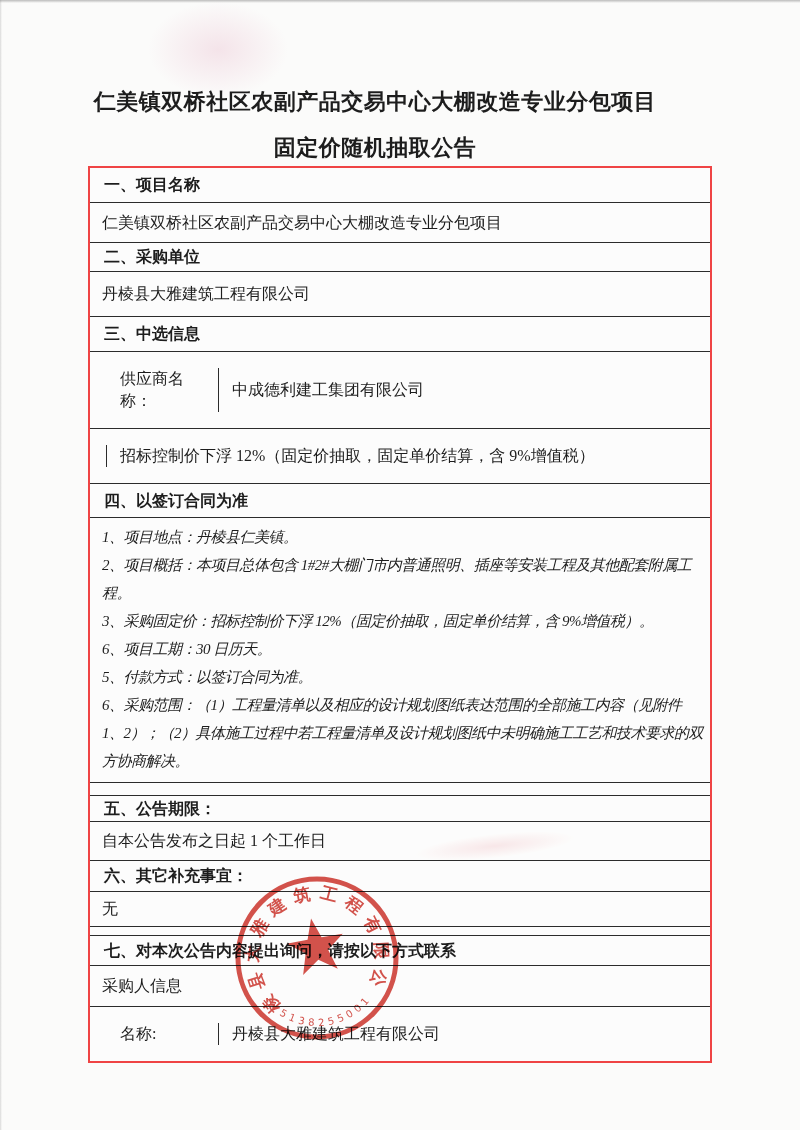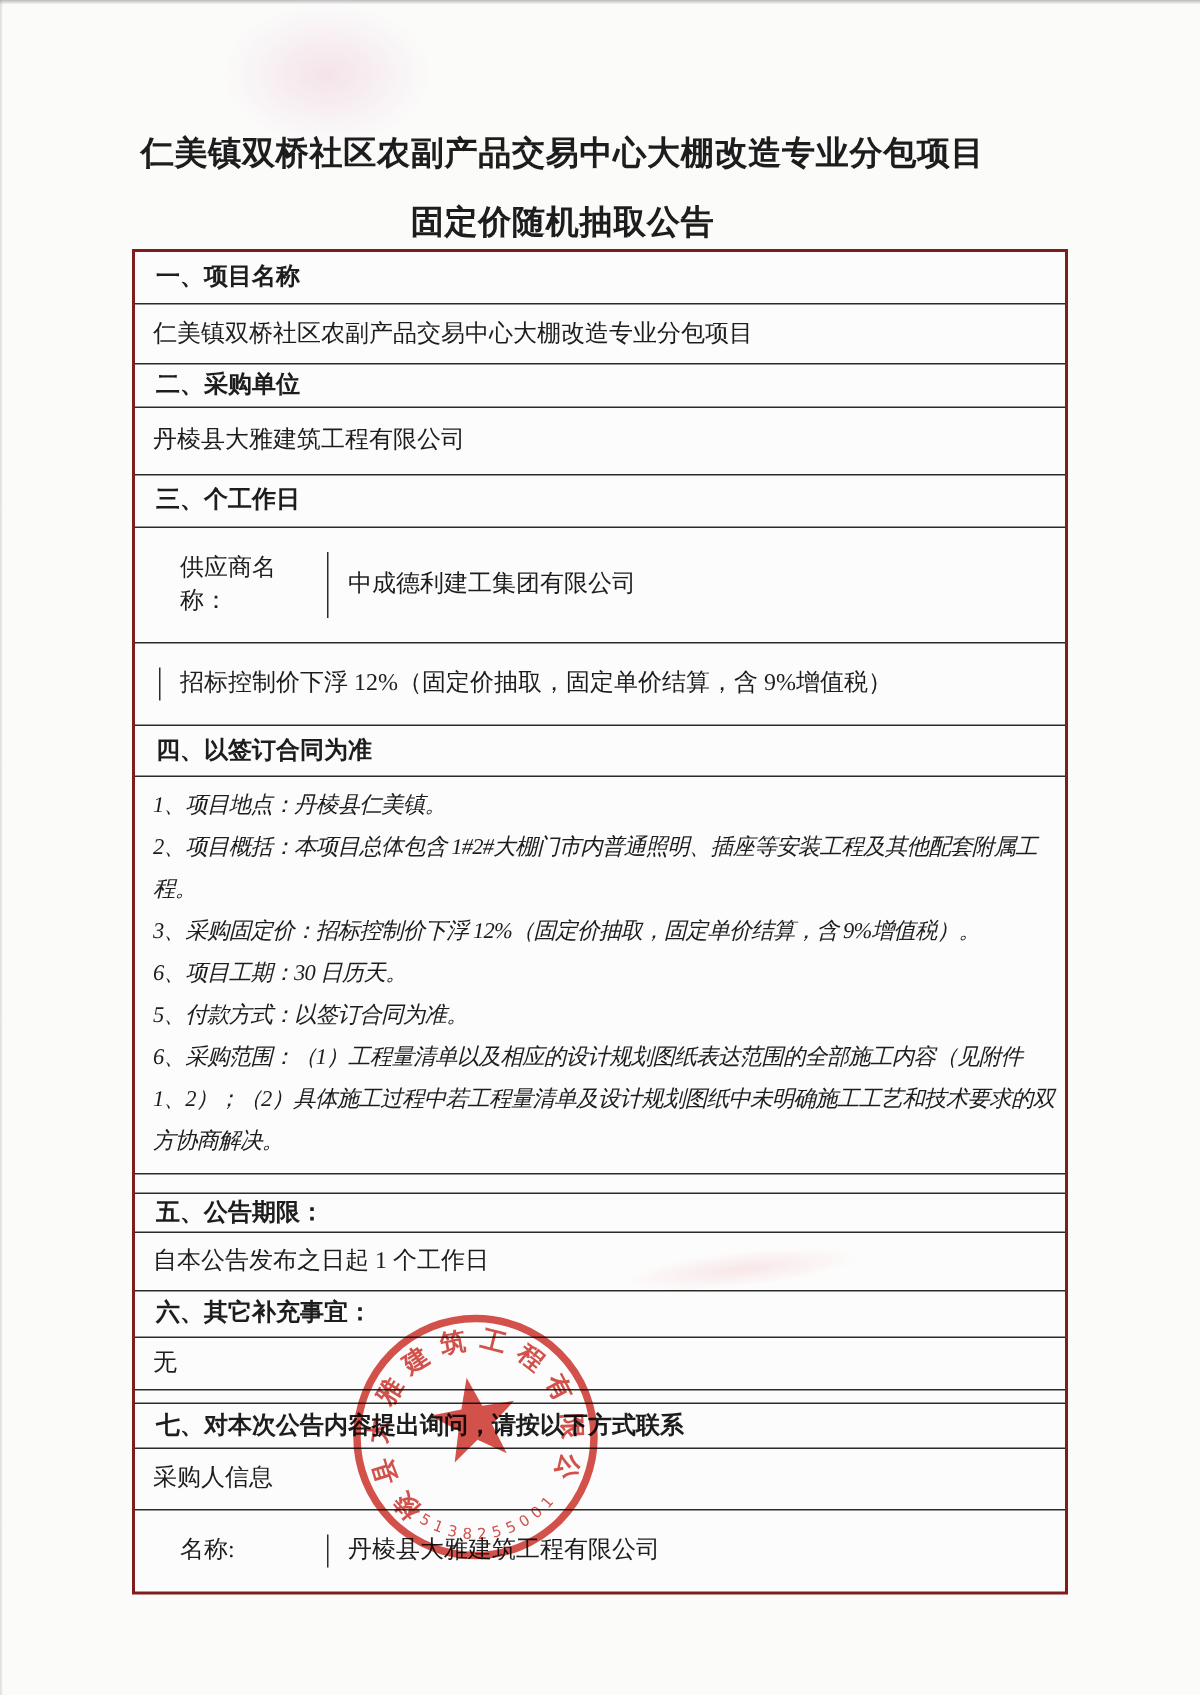--- a/index.html
+++ b/index.html
@@ -20,21 +20,21 @@
   .smudge-b{position:absolute;left:415px;top:834px;width:160px;height:24px;
     transform:rotate(-6deg);
     background:radial-gradient(closest-side,rgba(228,140,150,.30),rgba(228,140,150,0));}
 
   .titles{position:absolute;left:38px;top:88px;width:674px;text-align:center;}
   .title-line{font-size:22px;font-weight:bold;letter-spacing:.5px;line-height:28px;}
   .title-line + .title-line{margin-top:18px;}
 
   .doc-table{
     position:absolute;left:88px;top:166px;width:624px;
-    border:2px solid #7f1d1d;box-sizing:border-box;background:rgba(255,255,255,.35);
+    border:2px solid #ef4444;box-sizing:border-box;background:rgba(255,255,255,.35);
   }
   .trow{border-top:1.5px solid #2b2b2b;display:flex;align-items:center;
     box-sizing:border-box;font-size:16px;line-height:22px;}
   .trow:first-child{border-top:none;}
   .hdr{font-family:"Liberation Sans","DejaVu Sans",sans-serif;font-weight:bold;
     padding:0 14px;font-size:16px;}
   .val{padding:0 12px;}
   .cols{padding:16px;align-items:stretch;}
   .cell-l{width:112px;flex:0 0 112px;display:flex;align-items:center;
     padding:0 4px 0 14px;box-sizing:border-box;}
@@ -78,21 +78,21 @@
     </div>
 
     <div class="trow hdr" style="min-height:29px">
       <span>二、采购单位</span>
     </div>
     <div class="trow val" style="min-height:45px">
       <span>丹棱县大雅建筑工程有限公司</span>
     </div>
 
     <div class="trow hdr" style="min-height:35px">
-      <span>三、个工作日</span>
+      <span>三、中选信息</span>
     </div>
     <div class="trow cols" style="min-height:51px">
       <div class="cell-l">
         <span>供应商名称：</span>
       </div>
       <div class="cell-r">
         <span>中成德利建工集团有限公司</span>
       </div>
     </div>
     <div class="trow cols" style="min-height:42px">

